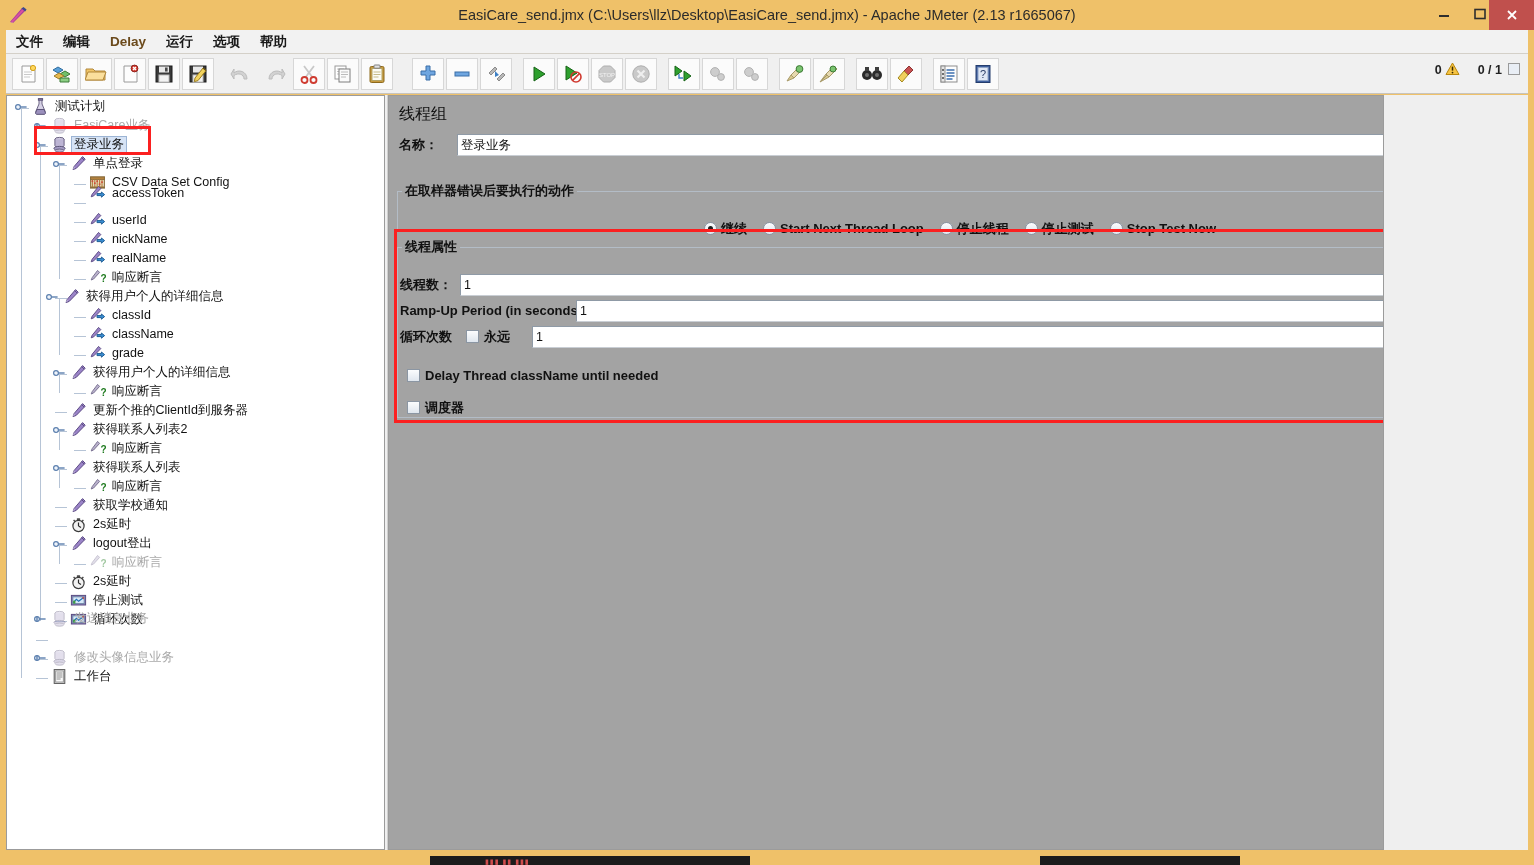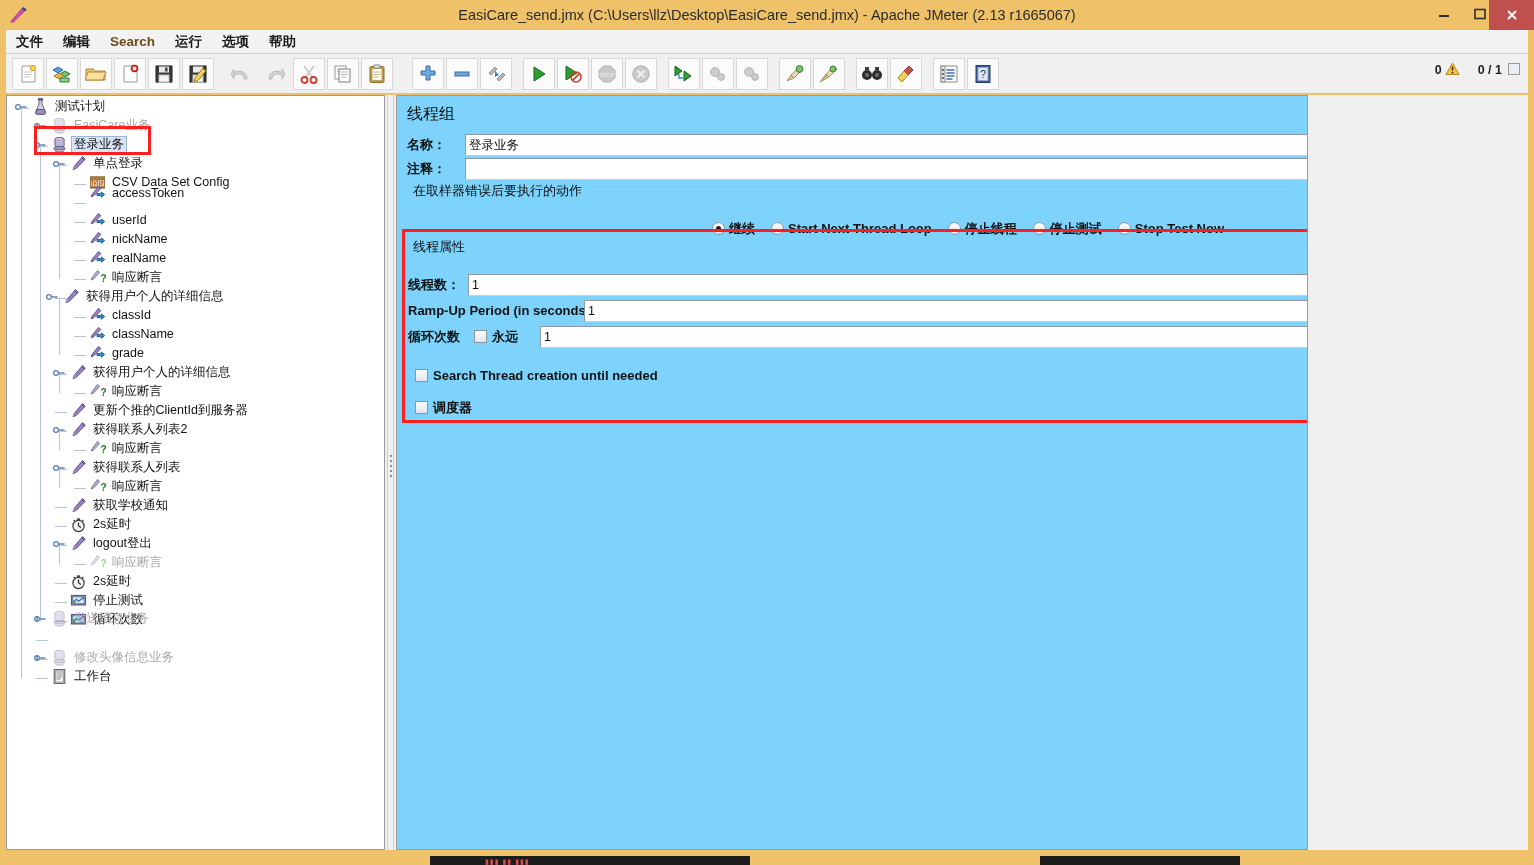--- a/index.html
+++ b/index.html
@@ -126,23 +126,23 @@
     border-right: 1px solid #cfcfcf;
     cursor: col-resize;
   }
   #splitter .grip {
     position: absolute; left: 2px; top: 370px;
     width: 2px; height: 2px;
     background: #8d8d8d;
     box-shadow: 0 5px 0 #8d8d8d, 0 10px 0 #8d8d8d, 0 -5px 0 #8d8d8d, 0 -10px 0 #8d8d8d;
   }
   #right-panel {
-    position: absolute; left: 390px; top: 0;
-    width: 912px; height: 755px;
-    background: #7dd3fc;
+    position: absolute; left: 382px; top: 0;
+    width: 996px; height: 755px;
+    background: #a3a3a3;
     border: 1px solid #9b9b9b;
     overflow: hidden;
   }
 
   
   .tnode {
     position: absolute;
     height: 19px;
     white-space: nowrap;
     font-size: 12.5px;
@@ -200,21 +200,21 @@
   }
 
   fieldset.grp {
     position: absolute;
     border: 1px solid #b3bcc6;
     border-radius: 0;
     margin: 0; padding: 0;
     background: transparent;
   }
   fieldset.grp > legend {
-    font-size: 13px; font-weight: normal; color: #111;
+    font-size: 13px; font-weight: bold; color: #111;
     padding: 0 3px; margin-left: 4px;
   }
 
   .radio-row {
     position: absolute;
     white-space: nowrap;
     font-size: 13px; font-weight: bold; color: #111;
   }
   .radio-item { display: inline-block; margin-right: 16px; cursor: default; }
   .rdot {
@@ -307,21 +307,21 @@
     <div class="winbtn" id="btn-close">
       <svg width="14" height="14" viewBox="0 0 14 14">
         <path d="M3 3 L11 11 M11 3 L3 11" stroke="#ffffff" stroke-width="1.8" fill="none"></path>
       </svg>
     </div>
   </div>
 
   <div id="menubar">
     <div class="menu-item">文件</div>
     <div class="menu-item">编辑</div>
-    <div class="menu-item en">Search</div>
+    <div class="menu-item en">Delay</div>
     <div class="menu-item">运行</div>
     <div class="menu-item">选项</div>
     <div class="menu-item">帮助</div>
   </div>
 
   <div id="toolbar">
 
     <div class="tb-group" style="left:6px;">
 
       <div class="tbtn">
@@ -806,24 +806,20 @@
 
     <div id="right-panel">
 
       <div id="panel-title">线程组</div>
 
       <div class="form-row" style="left:10px; top:38px; width:1110px;">
         <span class="form-label">名称：</span>
         <div class="txtfield" style="position:absolute; left:58px; top:0; width:1052px;">登录业务</div>
       </div>
 
-      <div class="form-row" style="left:10px; top:62px; width:1110px;">
-        <span class="form-label">注释：</span>
-        <div class="txtfield" style="position:absolute; left:58px; top:0; width:1052px;"></div>
-      </div>
 
       <fieldset class="grp" style="left:8px; top:86px; width:1113px; height:50px;">
         <legend>在取样器错误后要执行的动作</legend>
         <div class="radio-row" style="left:306px; top:20px;">
           <span class="radio-item"><span class="rdot on"></span><span>继续</span></span><span class="radio-item"><span class="rdot"></span><span>Start Next Thread Loop</span></span><span class="radio-item"><span class="rdot"></span><span>停止线程</span></span><span class="radio-item"><span class="rdot"></span><span>停止测试</span></span><span class="radio-item"><span class="rdot"></span><span>Stop Test Now</span></span>
         </div>
       </fieldset>
 
       <fieldset class="grp" style="left:8px; top:142px; width:1113px; height:180px;">
         <legend>线程属性</legend>
@@ -838,21 +834,21 @@
           <div class="txtfield" style="position:absolute; left:176px; top:0; width:927px;">1</div>
         </div>
 
         <div class="form-row" style="left:2px; top:70px; width:1105px;">
           <span class="form-label">循环次数</span>
           <span class="chk-row" style="position:absolute; left:66px; top:2px;"><span class="cbox"></span><span>永远</span></span>
           <div class="txtfield" style="position:absolute; left:132px; top:0; width:971px;">1</div>
         </div>
 
         <div class="chk-row" style="left:9px; top:112px;">
-          <span class="cbox"></span><span>Search Thread creation until needed</span>
+          <span class="cbox"></span><span>Delay Thread className until needed</span>
         </div>
 
         <div class="chk-row" style="left:9px; top:143px;">
           <span class="cbox"></span><span>调度器</span>
         </div>
       </fieldset>
 
       <div class="redbox" style="left:5px; top:133px; width:1120px; height:194px;"></div>
     </div>
   </div>

